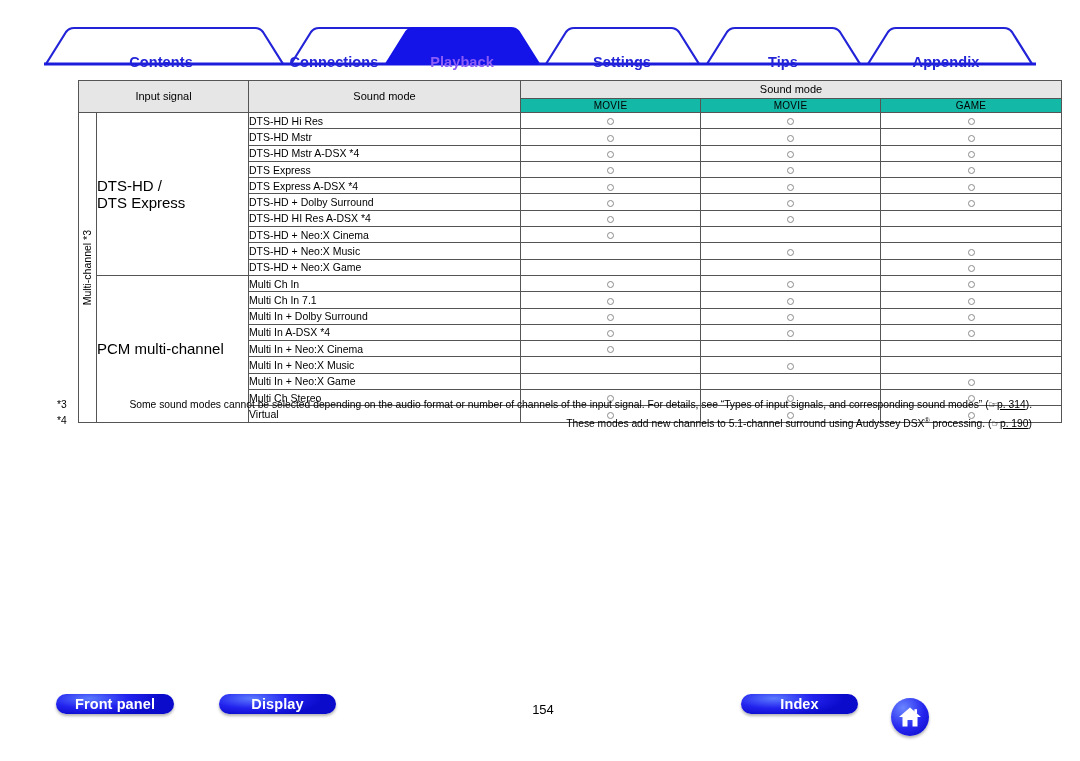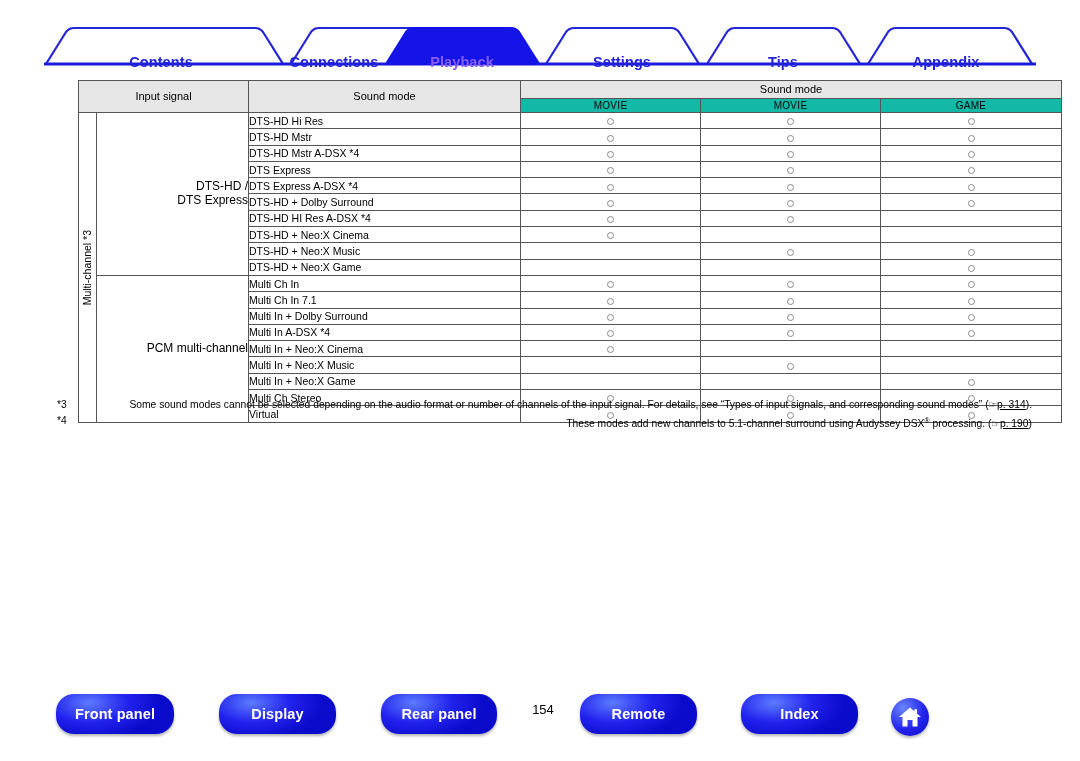--- a/index.html
+++ b/index.html
@@ -74,23 +74,22 @@
   }
   .rowname {
     padding-left: 4px;
     height: 15.3px;
     white-space: nowrap;
     font-size: 10.5px;
     border-radius: 6px;
   }
   .grp {
     padding-left: 6px;
-    font-size: 12px;
+    font-size: 15px;
     vertical-align: middle;
-    text-align: right;
   }
   .vert {
     width: 18px;
     position: relative;
   }
   .vert span {
     display: block;
     writing-mode: vertical-rl;
     transform: rotate(180deg);
     white-space: nowrap;
@@ -129,21 +128,21 @@
   #bottomnav {
     position: absolute;
     left: 0;
     top: 694px;
     width: 1080px;
     height: 52px;
   }
   .pill {
     position: absolute;
     top: 0;
-    height: 40px;
+    height: 20px;
     border-radius: 18px;
     background:
        radial-gradient(ellipse 60% 90% at 28% 22%, #5c7bff 0%, #2222ee 55%, #0b0bcc 100%);
     box-shadow: 0 2px 3px rgba(0,0,0,0.30);
     color: #fff;
     font-size: 14.5px;
     font-weight: bold;
     display: flex;
     align-items: center;
     justify-content: center;
@@ -361,23 +360,21 @@
     <div class="fn-mark">*4</div>
     <div class="fn-body">
       <span>These modes add new channels to 5.1-channel surround using Audyssey DSX<span class="sup">®</span> processing. (</span><span class="hand">☞</span><span class="plink">p. 190</span><span>)</span>
     </div>
   </div>
 </div>
 
 <div id="bottomnav">
   <div class="pill" style="left:56px;  width:118px">Front panel</div>
   <div class="pill" style="left:219px; width:117px">Display</div>
-  <div class="pill" style="left:381px; width:116px">Rear panel</div>
   <div id="pagenum">154</div>
-  <div class="pill" style="left:580px; width:117px">Remote</div>
   <div class="pill" style="left:741px; width:117px">Index</div>
 </div>
 <div id="home-btn">
   <svg width="24" height="22" viewBox="0 0 24 22">
     <path d="M12 1.5 L23 11 L19.5 11 L19.5 20.5 L14.5 20.5 L14.5 14 L9.5 14 L9.5 20.5 L4.5 20.5 L4.5 11 L1 11 Z" fill="#ffffff"></path>
     <rect x="16.4" y="3.2" width="2.6" height="4.2" fill="#ffffff"></rect>
   </svg>
 </div>
 
 </body></html>

